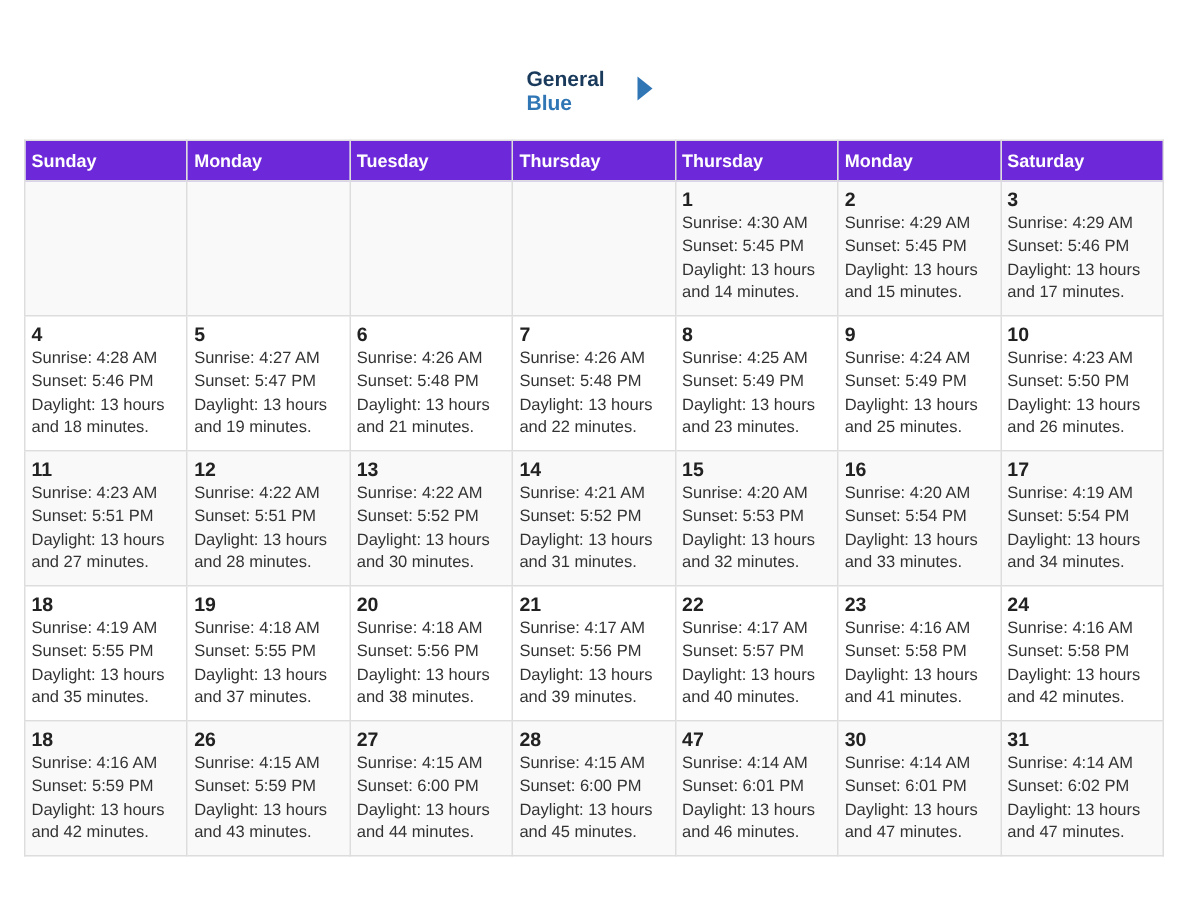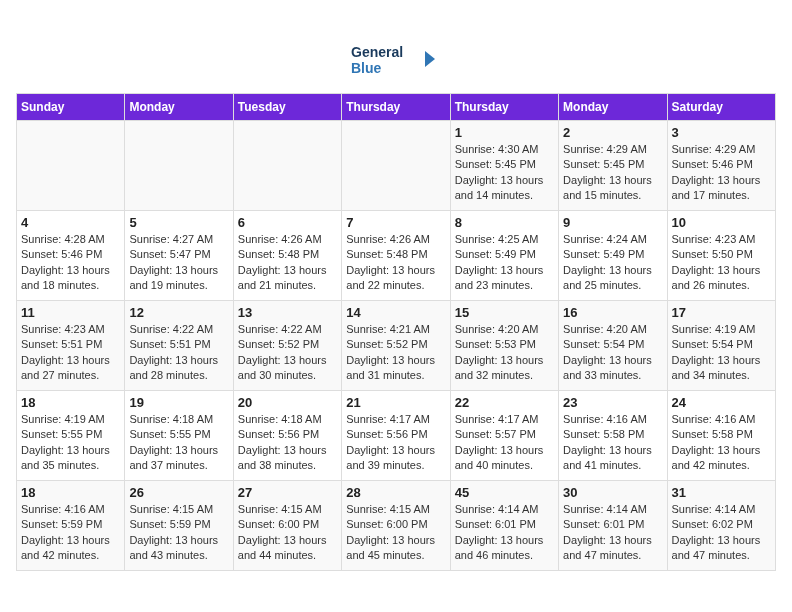--- a/index.html
+++ b/index.html
@@ -228,21 +228,21 @@
         </td>
         <td>
           <span class="day-num">27</span>
           <div class="day-detail">Sunrise: 4:15 AM<br>Sunset: 6:00 PM<br>Daylight: 13 hours<br>and 44 minutes.</div>
         </td>
         <td>
           <span class="day-num">28</span>
           <div class="day-detail">Sunrise: 4:15 AM<br>Sunset: 6:00 PM<br>Daylight: 13 hours<br>and 45 minutes.</div>
         </td>
         <td>
-          <span class="day-num">45</span>
+          <span class="day-num">47</span>
           <div class="day-detail">Sunrise: 4:14 AM<br>Sunset: 6:01 PM<br>Daylight: 13 hours<br>and 46 minutes.</div>
         </td>
         <td>
           <span class="day-num">30</span>
           <div class="day-detail">Sunrise: 4:14 AM<br>Sunset: 6:01 PM<br>Daylight: 13 hours<br>and 47 minutes.</div>
         </td>
         <td>
           <span class="day-num">31</span>
           <div class="day-detail">Sunrise: 4:14 AM<br>Sunset: 6:02 PM<br>Daylight: 13 hours<br>and 47 minutes.</div>
         </td>

